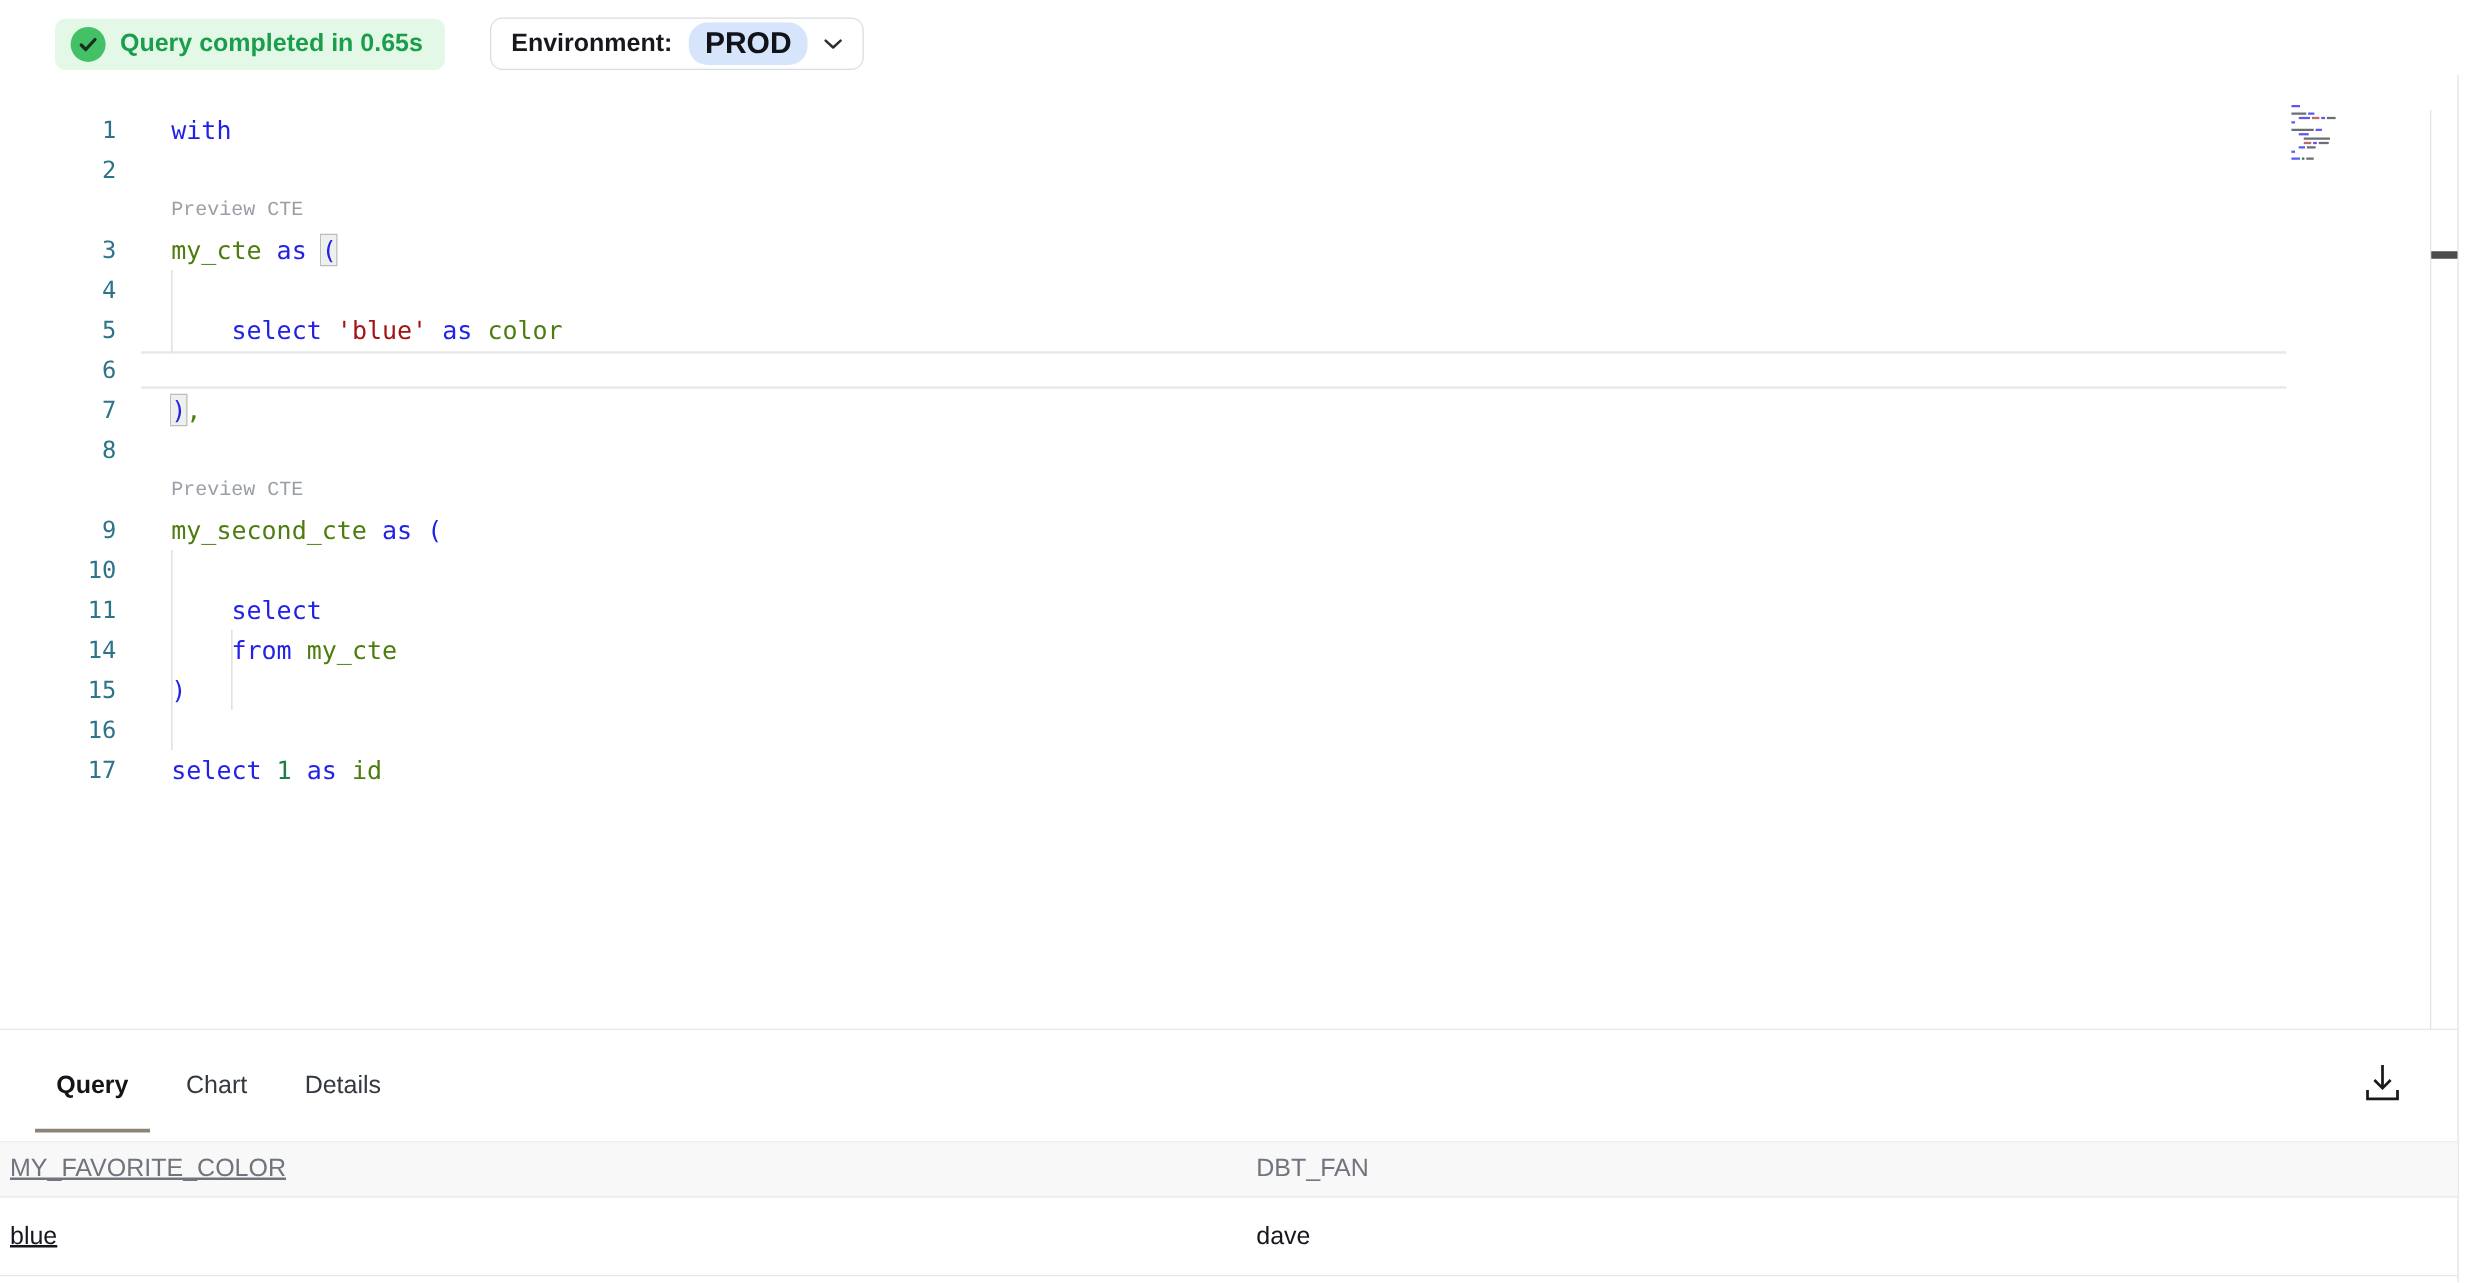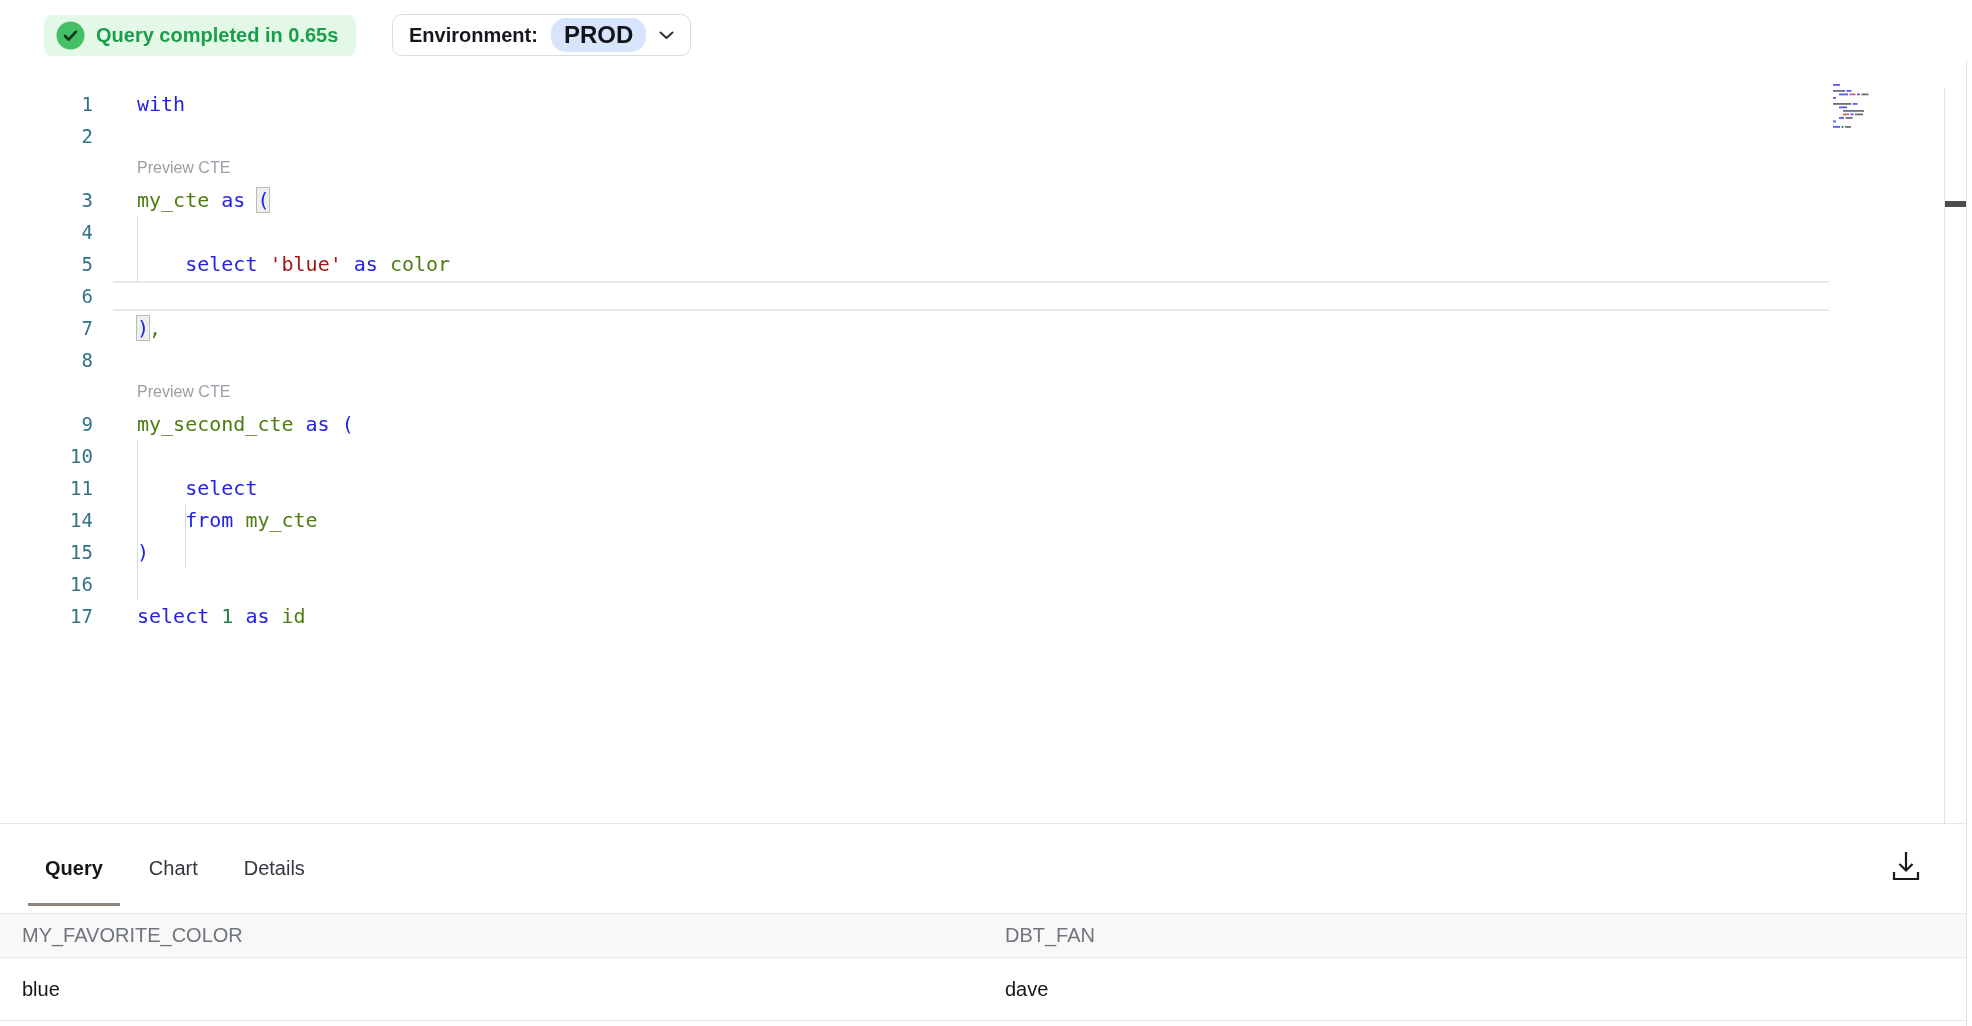--- a/index.html
+++ b/index.html
@@ -20,21 +20,21 @@
     display:flex;align-items:center;gap:13px;padding:12px 16px;
   }
   .env-label{font-size:20px;font-weight:600;color:#16181d;}
   .env-pill{background:#d7e5fc;border-radius:15px;padding:3px 13px;font-weight:700;font-size:24px;color:#111318;}
   
   .editor-rows{position:absolute;top:88px;left:0;width:1944px;}
   .code-row{height:32px;display:flex;align-items:center;position:relative;
     font-family:"DejaVu Sans Mono", monospace;font-size:20px;line-height:32px;white-space:pre;}
   .gutter-num{display:inline-block;width:93px;text-align:right;color:#2d7389;font-size:19px;flex:none;}
   .code-text{margin-left:44px;}
-  .cte-label{margin-left:44px;font-family:Liberation Sans, sans-serif;font-size:16px;color:#9a9ea6;cursor:pointer;}
+  .cte-label{margin-left:44px;font-family:Liberation Mono, monospace;font-size:16px;color:#9a9ea6;cursor:pointer;}
   .tk-kw{color:#2222e6;}
   .tk-pl{color:#4d7c0f;}
   .tk-str{color:#a31515;}
   .tk-num{color:#1c7d45;}
   .tk-brm{color:#2222e6;background:#edf0ed;box-shadow:0 0 0 1px #b9beb9;}
   .row-active::after{
     content:"";position:absolute;left:113px;width:1716px;top:1px;bottom:1px;
     border-top:2px solid #e9e9e9;border-bottom:2px solid #e9e9e9;pointer-events:none;
   }
   .indent-guide{position:absolute;width:1px;background:#d9d9d9;}
@@ -57,21 +57,21 @@
   .table-header{
     position:absolute;top:914px;left:0;width:1966px;height:44px;background:#f8f8f9;
     border-bottom:1px solid #e7e8ea;display:flex;align-items:center;
     color:#70757d;font-size:20px;box-sizing:border-box;
   }
   .table-row{
     position:absolute;top:959px;left:0;width:1966px;height:62px;
     border-bottom:1px solid #e7e8ea;display:flex;align-items:center;
     color:#15171c;font-size:20px;box-sizing:border-box;
   }
-  .col1{width:983px;padding-left:22px;box-sizing:border-box;flex:none;}
+  .col1{width:983px;padding-left:8px;box-sizing:border-box;flex:none;text-decoration:underline;}
   .col2{flex:1;padding-left:22px;box-sizing:border-box;}
 </style>
 </head>
 <body>
 
 <div class="status-badge">
   <svg width="29" height="29" viewBox="0 0 29 29">
     <circle cx="14.5" cy="14.5" r="14" fill="#44c167"></circle>
     <path d="M9 15 l3.6 3.6 L20 10.6" fill="none" stroke="#17301f" stroke-width="2.6" stroke-linecap="round" stroke-linejoin="round"></path>
   </svg>

